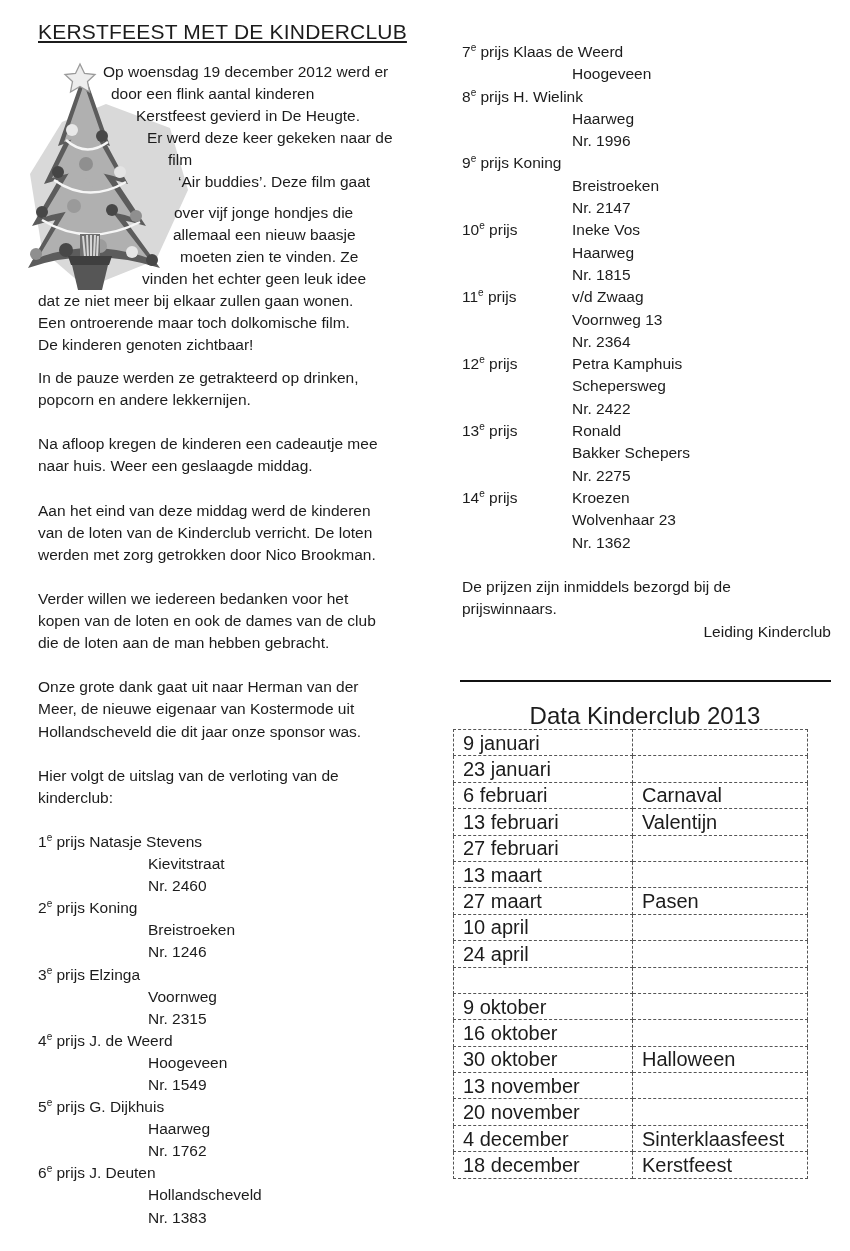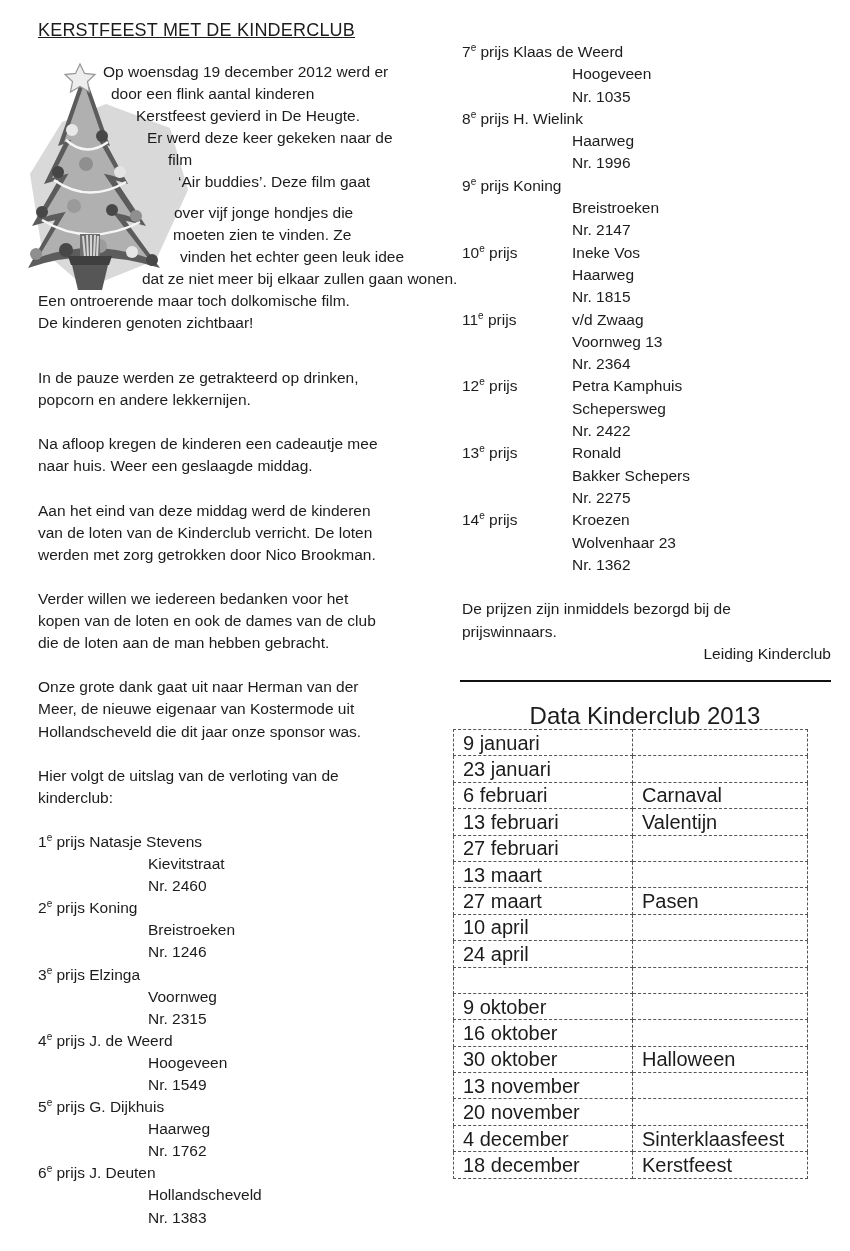--- a/index.html
+++ b/index.html
@@ -7,21 +7,21 @@
     width:850px;height:1251px;position:relative;overflow:hidden;
     background:#ffffff;color:#1c1c1c;
     font-family:"Liberation Sans", sans-serif;
   }
   .abs{position:absolute;}
   .line{white-space:nowrap;}
   sup{font-size:10px;line-height:0;vertical-align:super;}
 
   
   .doc-title{
-    left:38px;top:20px;font-size:18px;
+    left:38px;top:20px;font-size:21px;
     text-decoration:underline;letter-spacing:.2px;white-space:nowrap;
   }
   .lcol{font-size:15.5px;line-height:22.1px;width:410px;}
   .intro{left:38px;top:61px;}
   .intro div{white-space:nowrap;}
   .intro div:nth-of-type(1){padding-left:65px;}
   .intro div:nth-of-type(2){padding-left:73px;}
   .intro div:nth-of-type(3){padding-left:98px;}
   .intro div:nth-of-type(4){padding-left:109px;}
   .intro div:nth-of-type(5){padding-left:130px;}
@@ -134,20 +134,21 @@
 
 <div class="abs lcol intro">
 
 <div class="line">Op woensdag 19 december 2012 werd er</div>
     <div class="line">door een flink aantal kinderen</div>
     <div class="line">Kerstfeest gevierd in De Heugte.</div>
     <div class="line">Er werd deze keer gekeken naar de</div>
     <div class="line">film</div>
     <div class="line">‘Air buddies’. Deze film gaat</div>
     <div class="line">over vijf jonge hondjes die</div>
+    <div class="line">allemaal een nieuw baasje</div>
     <div class="line">moeten zien te vinden. Ze</div>
     <div class="line">vinden het echter geen leuk idee</div>
     <div class="line">dat ze niet meer bij elkaar zullen gaan wonen.</div>
     <div class="line">Een ontroerende maar toch dolkomische film.</div>
     <div class="line">De kinderen genoten zichtbaar!</div>
   </div>
 
 <div class="abs lcol body-flow">
   <div class="para">
 
@@ -216,21 +217,20 @@
       </div>
     </div>
 </div>
 
 <div class="abs rcol">
   <div>
 
   <div class="prize-item">
         <div class="pl1"><span>7</span><sup>e</sup><span> prijs Klaas de Weerd</span><span class="tabname"></span></div>
         <div class="pind">Hoogeveen</div>
-        <div class="pind">Nr. 1035</div>
       </div>
       <div class="prize-item">
         <div class="pl1"><span>8</span><sup>e</sup><span> prijs H. Wielink</span><span class="tabname"></span></div>
         <div class="pind">Haarweg</div>
         <div class="pind">Nr. 1996</div>
       </div>
       <div class="prize-item">
         <div class="pl1"><span>9</span><sup>e</sup><span> prijs Koning</span><span class="tabname"></span></div>
         <div class="pind">Breistroeken</div>
         <div class="pind">Nr. 2147</div>

